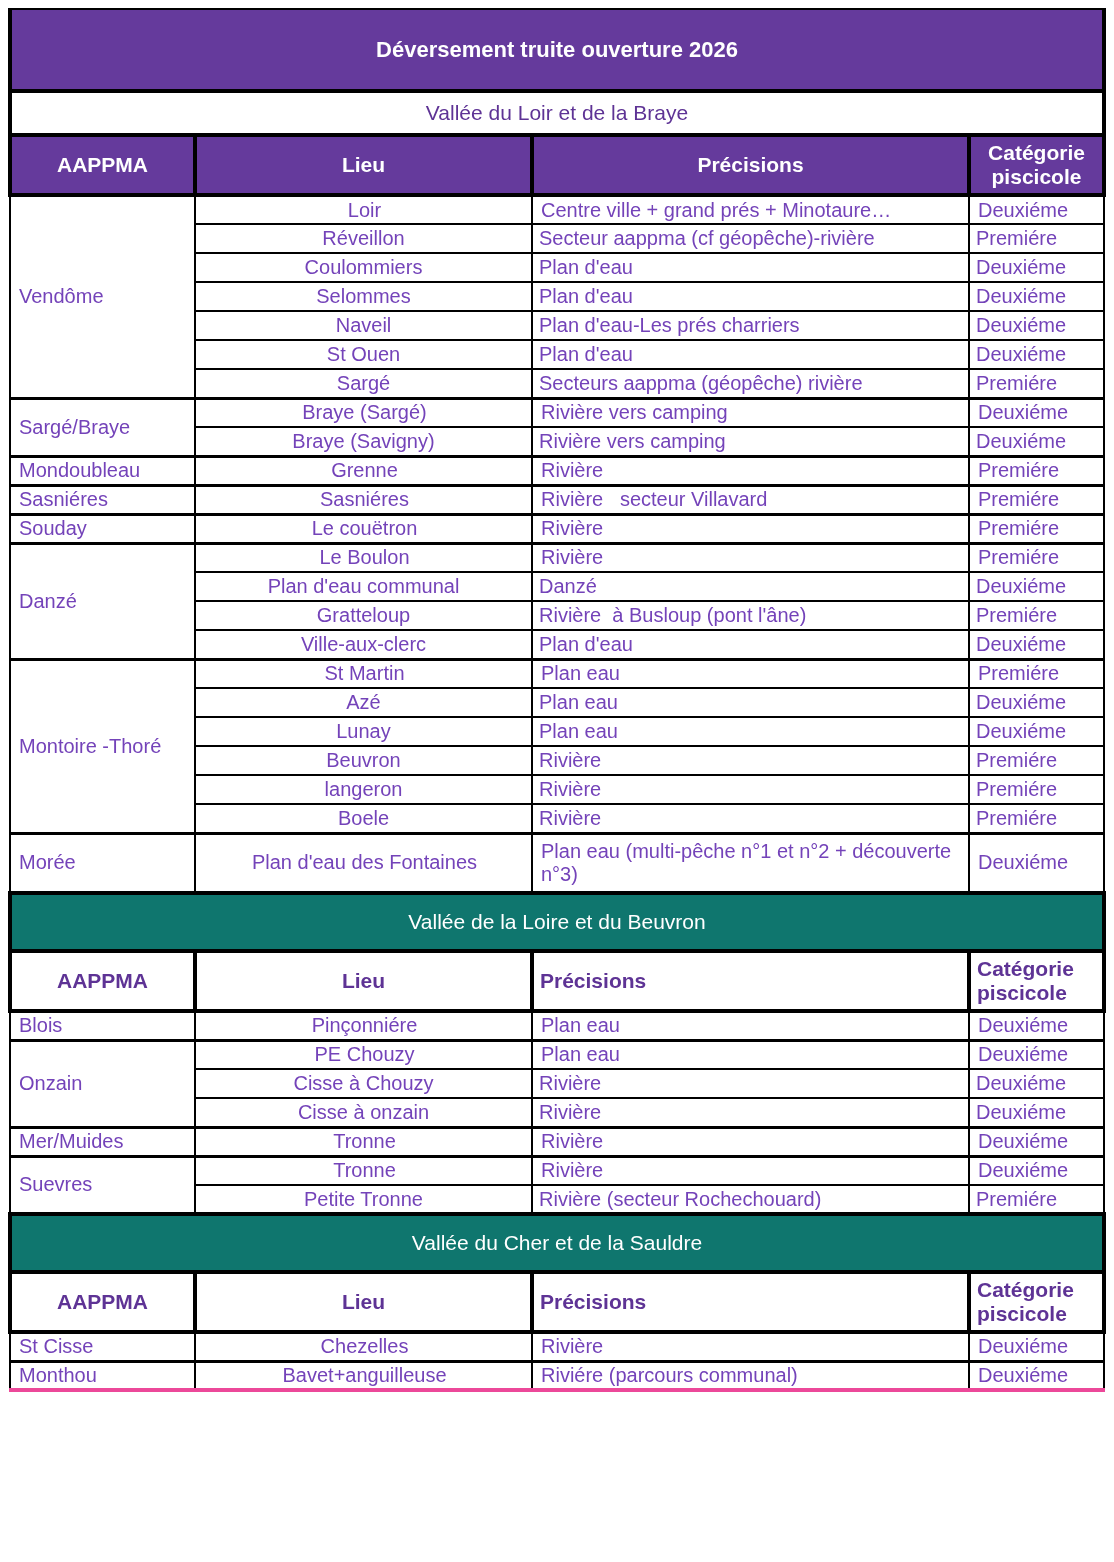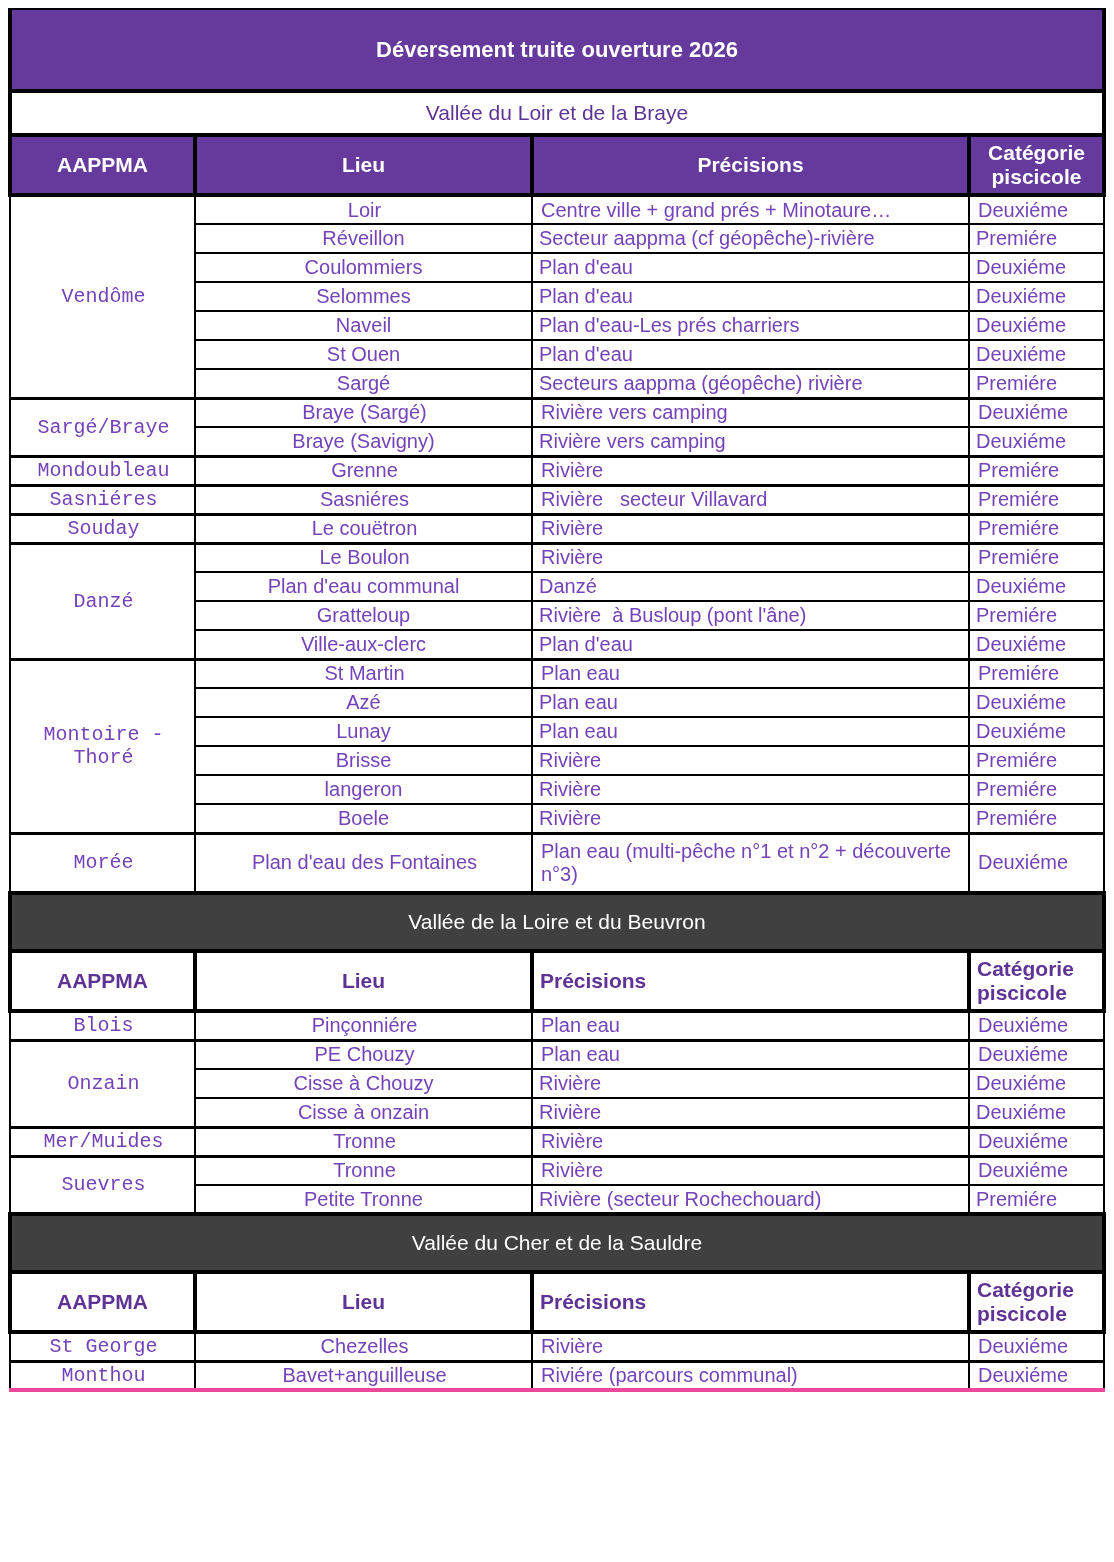--- a/index.html
+++ b/index.html
@@ -31,29 +31,29 @@
   tr.title-row td{
     background:#653a9c;color:#ffffff;
     font-weight:bold;font-size:22px;text-align:center;
     height:82px;border:4px solid #000;border-top:2px solid #000;
   }
   tr.banner td{
     font-weight:normal;font-size:21px;text-align:center;
     border:4px solid #000;
   }
   tr.banner.light td{color:#5e3395;background:#ffffff;height:44px;}
-  tr.banner.dark td{color:#ffffff;background:#404040;height:58px;}
+  tr.banner.dark td{color:#ffffff;background:#0f766e;height:58px;}
 
   tr.head td{font-weight:bold;font-size:21px;height:60px;border:4px solid #000;}
   tr.head-dark td{background:#653a9c;color:#ffffff;text-align:center;}
   tr.head-light td{background:#ffffff;color:#5e3395;text-align:left;}
   tr.head-light td.ctr{text-align:center;}
 
   td.ctr{text-align:center;}
-  td.g{text-align:center;vertical-align:middle;font-family:Liberation Mono, monospace;}
+  td.g{vertical-align:middle;}
   td.prec{white-space:pre-wrap;}
   tr.gs td{border-top:3px solid #000;padding-left:8px;}
   tr.tall td{height:60px;}
   tr.last td{border-bottom:4px solid #ec4899;}
 </style>
 </head>
 <body>
 
 <table class="main">
   <colgroup>
@@ -180,21 +180,21 @@
     <td class="ctr">Azé</td>
     <td class="prec">Plan eau</td>
     <td>Deuxiéme</td>
   </tr>
   <tr>
     <td class="ctr">Lunay</td>
     <td class="prec">Plan eau</td>
     <td>Deuxiéme</td>
   </tr>
   <tr>
-    <td class="ctr">Brisse</td>
+    <td class="ctr">Beuvron</td>
     <td class="prec">Rivière</td>
     <td>Premiére</td>
   </tr>
   <tr>
     <td class="ctr">langeron</td>
     <td class="prec">Rivière</td>
     <td>Premiére</td>
   </tr>
   <tr>
     <td class="ctr">Boele</td>
@@ -266,21 +266,21 @@
     <td colspan="4">Vallée du Cher et de la Sauldre</td>
   </tr>
   <tr class="head head-light">
     <td class="ctr">AAPPMA</td>
     <td class="ctr">Lieu</td>
     <td>Précisions</td>
     <td>Catégorie piscicole</td>
   </tr>
 
   <tr class="gs">
-    <td class="g">St George</td>
+    <td class="g">St Cisse</td>
     <td class="ctr">Chezelles</td>
     <td class="prec">Rivière</td>
     <td>Deuxiéme</td>
   </tr>
 
   <tr class="gs last">
     <td class="g">Monthou</td>
     <td class="ctr">Bavet+anguilleuse</td>
     <td class="prec">Riviére (parcours communal)</td>
     <td>Deuxiéme</td>

